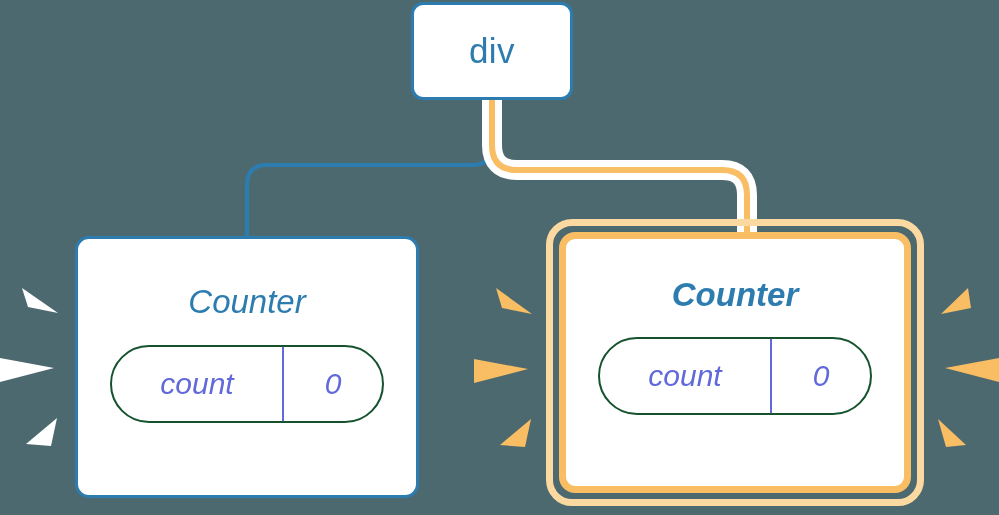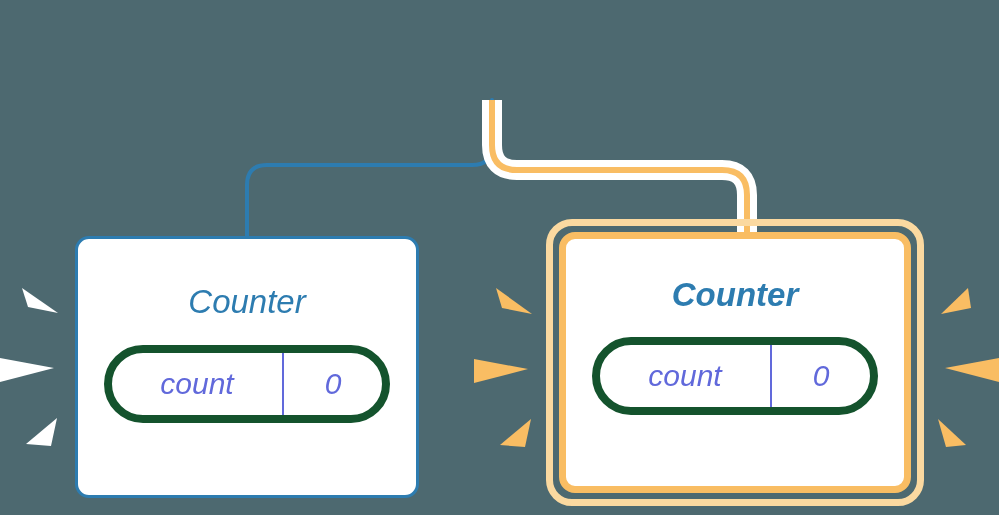--- a/index.html
+++ b/index.html
@@ -95,21 +95,21 @@
     margin-top: 44px;
     letter-spacing: 0px;
   }
   .counter-title.bold { font-weight: bold; }
   .node-counter-right .counter-title { margin-top: 37px; }
 
   
   .pill {
     position: relative;
     box-sizing: border-box;
-    border: 8px solid #14532d;
+    border: 2px solid #14532d;
     border-radius: 999px;
     height: 78px;
     display: flex;
     align-items: stretch;
     background: #ffffff;
   }
   .pill-left {
     width: 170px;
     display: flex;
     align-items: center;
@@ -157,20 +157,23 @@
       <polygon points="500,445 531,419 525,447" fill="#f9bd63"></polygon>
     </g>
 
     <g>
       <polygon points="968,288 941,314 971,308" fill="#f9bd63"></polygon>
       <polygon points="999,358 945,368 999,382" fill="#f9bd63"></polygon>
       <polygon points="966,445 938,419 946,447" fill="#f9bd63"></polygon>
     </g>
   </svg>
 
+  <div class="node-div">
+    <span class="node-div-label">div</span>
+  </div>
 
   <div class="node-counter node-counter-left">
     <div class="counter-title">Counter</div>
     <div class="pill pill-left-pos">
       <div class="pill-left">
         <span class="pill-text">count</span>
       </div>
       <div class="pill-right">
         <span class="pill-text">0</span>
       </div>

